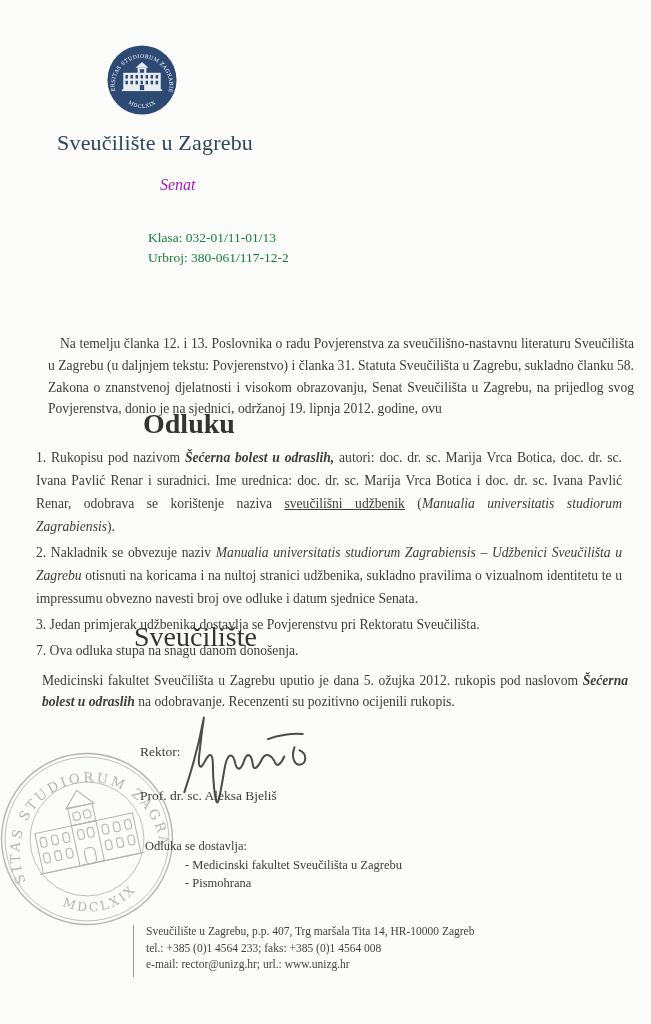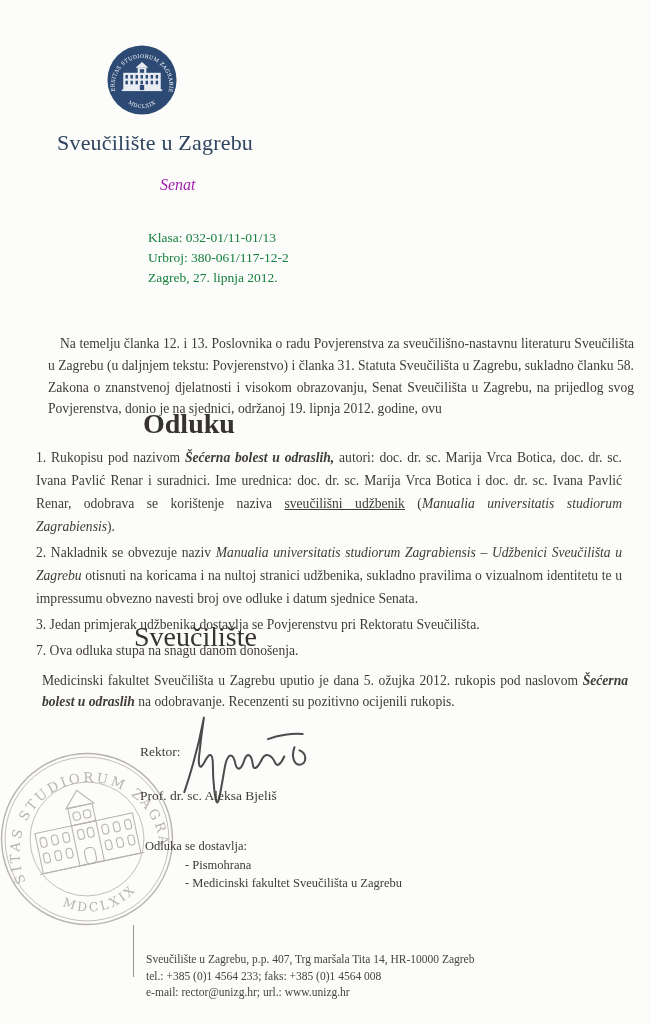--- a/index.html
+++ b/index.html
@@ -67,21 +67,21 @@
     transform: rotate(-12deg);
     opacity:0.8;
   }
 
   .dostavlja-label { left:145px; top:839px; font-size:12.5px; }
   .dostavlja-items { left:185px; top:857px; font-size:12.5px; line-height:17.5px; }
 
   .footer-rule { left:133px; top:925px; width:1px; height:52px; background:#9a958e; }
   .footer {
     left:146px; top:923px;
-    font-size:11.5px; line-height:16.5px; color:#47433d;margin-top:28px;
+    font-size:11.5px; line-height:16.5px; color:#47433d;
   }
 </style>
 </head>
 <body>
 
 <div class="page">
 
   <svg class="abs seal-top" viewBox="0 0 100 100">
     <circle cx="50" cy="50" r="48" fill="#2d4a74"></circle>
     <defs>
@@ -161,21 +161,20 @@
       <textPath href="#stArcBot" startOffset="50%" text-anchor="middle">MDCLXIX</textPath>
     </text>
   </svg>
 
   <div class="abs uni-title">Sveučilište u Zagrebu</div>
   <div class="abs senat">Senat</div>
 
   <div class="abs meta">
     <div>Klasa: 032-01/11-01/13</div>
     <div>Urbroj: 380-061/117-12-2</div>
-    <div>Zagreb, 27. lipnja 2012.</div>
   </div>
 
   <p class="abs preamble">Na temelju članka 12. i 13. Poslovnika o radu Povjerenstva za sveučilišno-nastavnu literaturu Sveučilišta u Zagrebu (u daljnjem tekstu: Povjerenstvo) i članka 31. Statuta Sveučilišta u Zagrebu, sukladno članku 58. Zakona o znanstvenoj djelatnosti i visokom obrazovanju, Senat Sveučilišta u Zagrebu, na prijedlog svog Povjerenstva, donio je na sjednici, održanoj 19. lipnja 2012. godine, ovu</p>
 
   <h1 class="abs h-odluku">Odluku</h1>
 
   <div class="abs items">
     <p><span>1. Rukopisu pod nazivom </span><span class="bi">Šećerna bolest u odraslih,</span><span> autori: doc. dr. sc. Marija Vrca Botica, doc. dr. sc. Ivana Pavlić Renar i suradnici. Ime urednica: doc. dr. sc. Marija Vrca Botica i doc. dr. sc. Ivana Pavlić Renar, odobrava se korištenje naziva </span><span class="ul">sveučilišni udžbenik</span><span> (</span><span class="it">Manualia universitatis studiorum Zagrabiensis</span><span>).</span></p>
     <p><span>2. Nakladnik se obvezuje naziv </span><span class="it">Manualia universitatis studiorum Zagrabiensis – Udžbenici Sveučilišta u Zagrebu</span><span> otisnuti na koricama i na nultoj stranici udžbenika, sukladno pravilima o vizualnom identitetu te u impressumu obvezno navesti broj ove odluke i datum sjednice Senata.</span></p>
     <p>3. Jedan primjerak udžbenika dostavlja se Povjerenstvu pri Rektoratu Sveučilišta.</p>
@@ -193,22 +192,22 @@
       <path d="M 18,82 C 26,58 34,26 37,10 C 38,4 35,22 33,42 C 31,56 33,62 38,52 C 43,42 46,44 46,56 C 46,70 48,90 50,92 C 52,94 55,72 58,56 C 61,42 66,44 68,54 C 70,62 74,60 77,50 C 80,42 84,46 85,54 C 86,62 90,58 94,50 C 98,42 104,46 107,53 C 109,58 113,54 116,47"></path>
       <path d="M 100,30 C 110,26 124,24 134,25"></path>
       <path d="M 126,38 C 123,46 125,55 131,55 C 138,55 139,44 131,41"></path>
     </g>
   </svg>
 
   <div class="abs rektor-name">Prof. dr. sc. Aleksa Bjeliš</div>
 
   <div class="abs dostavlja-label">Odluka se dostavlja:</div>
   <div class="abs dostavlja-items">
+    <div>- Medicinski fakultet Sveučilišta u Zagrebu</div>
     <div>- Pismohrana</div>
-    <div>- Medicinski fakultet Sveučilišta u Zagrebu</div>
   </div>
 
   <div class="abs footer-rule"></div>
   <div class="abs footer">
     <div>Sveučilište u Zagrebu, p.p. 407, Trg maršala Tita 14, HR-10000 Zagreb</div>
     <div>tel.: +385 (0)1 4564 233; faks: +385 (0)1 4564 008</div>
     <div>e-mail: rector@unizg.hr; url.: www.unizg.hr</div>
   </div>
 
 </div>

